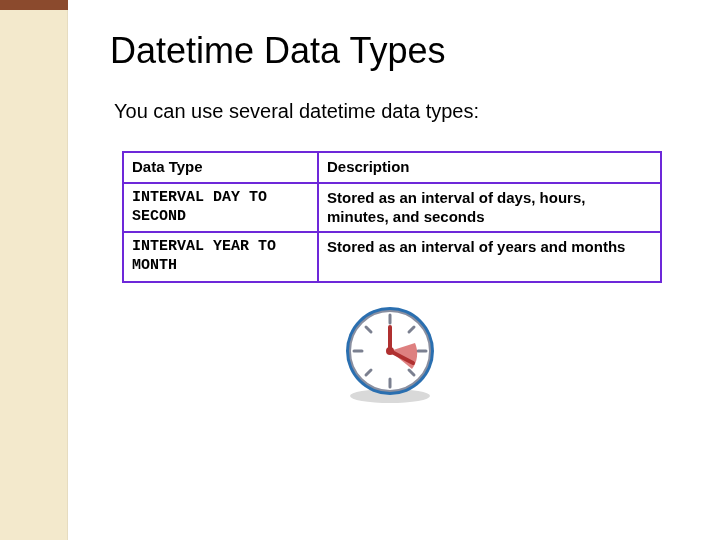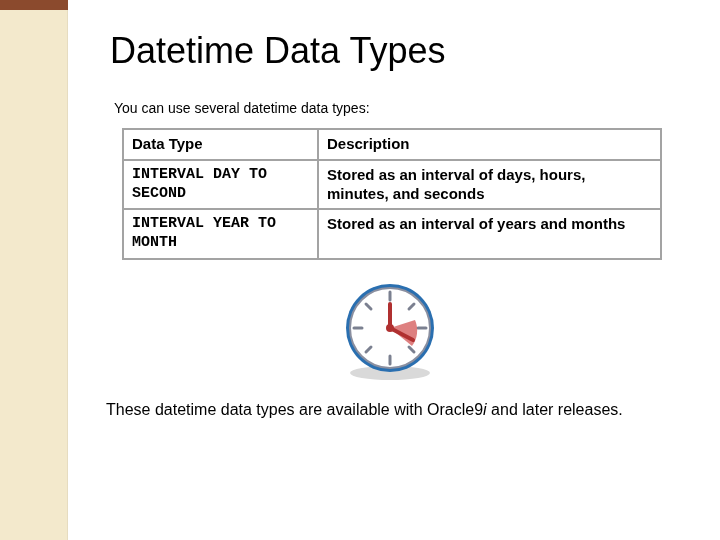--- a/index.html
+++ b/index.html
@@ -30,32 +30,32 @@
     width: 720px; height: 540px;
     padding: 30px 50px 20px 110px;
   }
   h1.title {
     font-size: 36px;
     font-weight: 400;
     color: #000;
     margin-bottom: 28px;
   }
   p.intro {
-    font-size: 14px;
+    font-size: 20px;
     font-weight: 400;
     margin-left: 4px;
-    margin-bottom: 12px;
+    margin-bottom: 28px;
   }
   table.datatypes {
     border-collapse: collapse;
     width: 540px;
     margin-left: 12px;
   }
   table.datatypes th, table.datatypes td {
-    border: 2px solid #a3a3a3;
+    border: 2px solid #6d28d9;
     padding: 5px 10px 5px 8px;
     text-align: left;
     vertical-align: top;
     font-size: 15px;
     line-height: 1.25;
   }
   table.datatypes th {
     font-weight: 700;
     background: #fff;
   }
@@ -121,17 +121,14 @@
         <line x1="31" y1="74" x2="36" y2="69"></line>
         <line x1="74" y1="31" x2="79" y2="26"></line>
       </g>
       <path d="M55 50 L80 42 A26 26 0 0 1 77 68 Z" fill="#d86a6a" opacity="0.85"></path>
       <line x1="55" y1="50" x2="55" y2="26" stroke="#b03030" stroke-width="4" stroke-linecap="round"></line>
       <line x1="55" y1="50" x2="78" y2="62" stroke="#b03030" stroke-width="4" stroke-linecap="round"></line>
       <circle cx="55" cy="50" r="4" fill="#b03030"></circle>
     </svg>
   </div>
 
-  <p class="footnote">
-    <span>These datetime data types are available with Oracle9</span><span class="ital">i</span><span> and later releases.</span>
-  </p>
 
 </div>
 
 </body></html>

